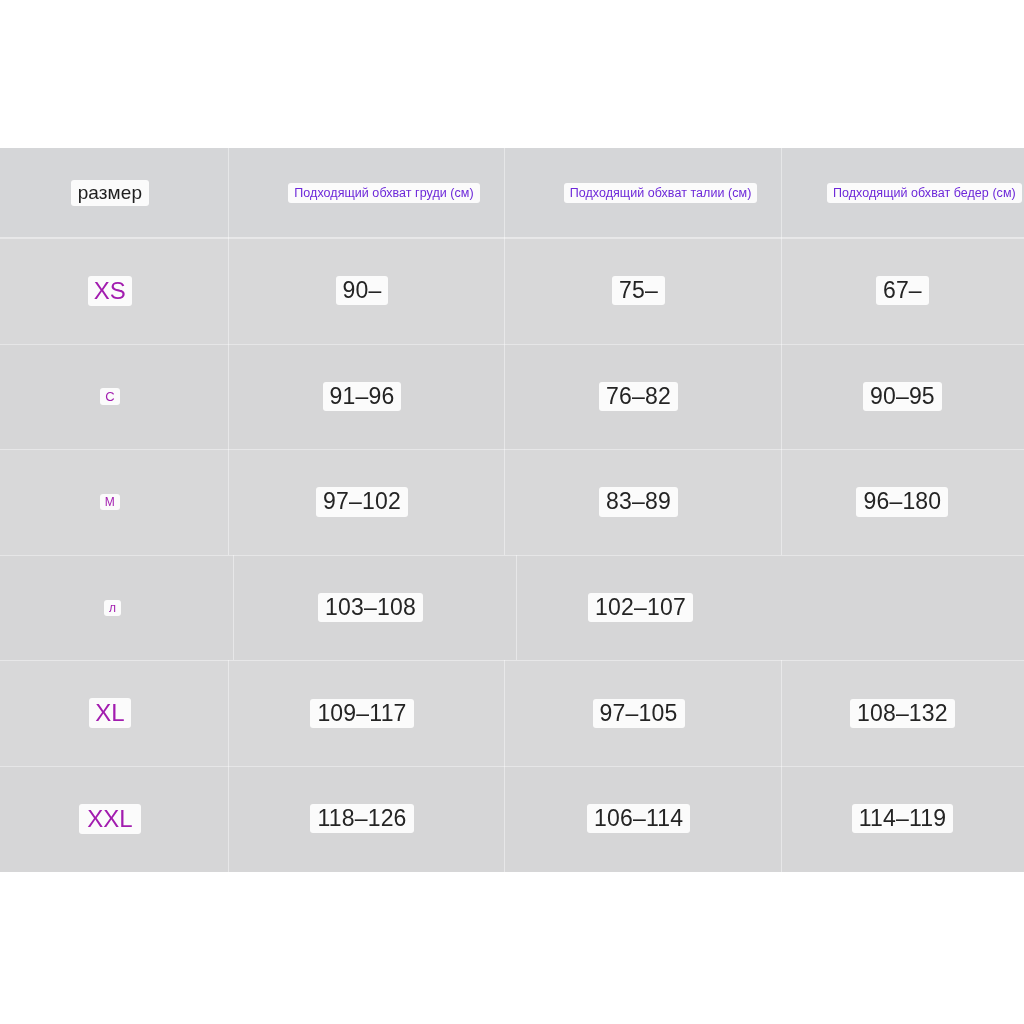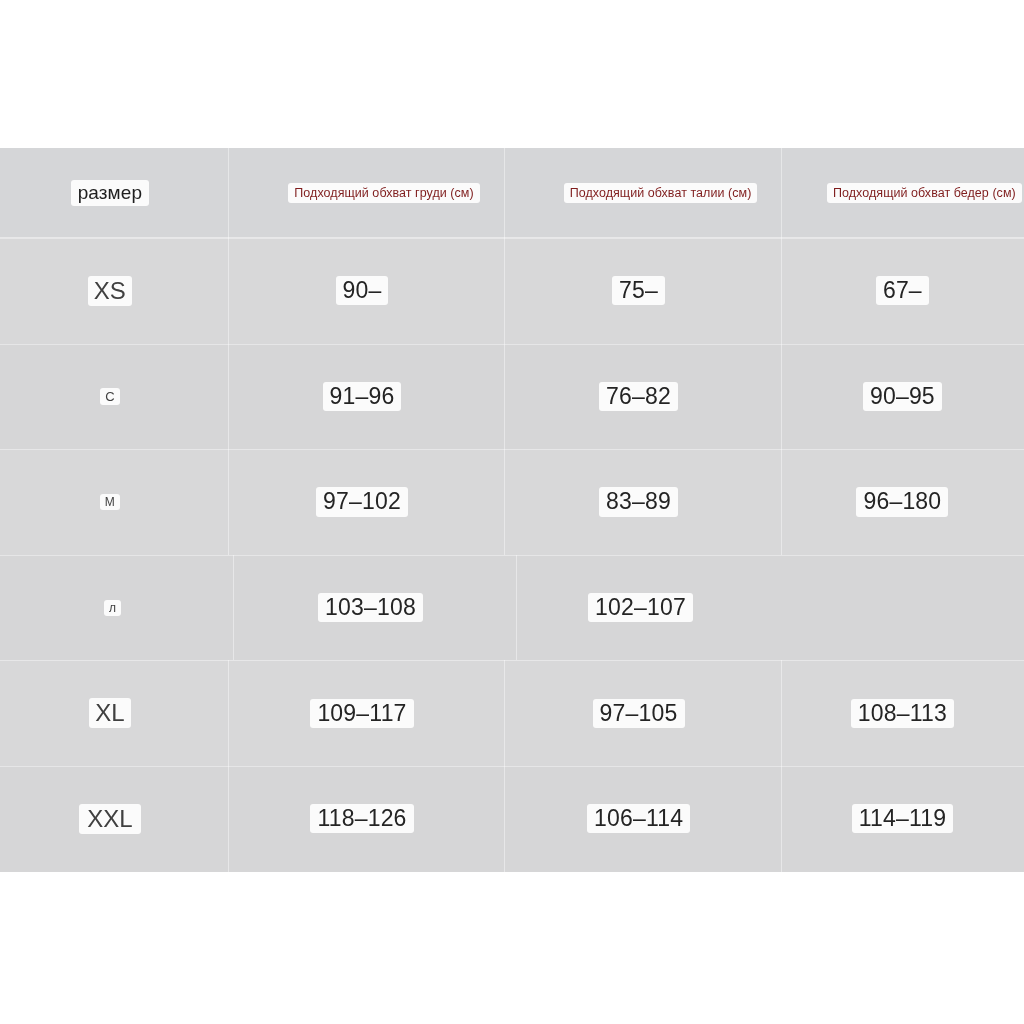--- a/index.html
+++ b/index.html
@@ -95,37 +95,37 @@
     bottom: 0;
     width: 1px;
     background: rgba(255,255,255,0.42);
   }
 
   
   .chip {
     display: inline-block;
     background: #fbfbfb;
     border-radius: 3px;
-    color: #404040;
+    color: #a21caf;
     white-space: nowrap;
     line-height: 1.18;
   }
 
   
   .chip.head-size {
     font-size: 19px;
     padding: 2px 7px;
     color: #1f1f1f;
     letter-spacing: 0.1px;
   }
 
   .chip.head-col {
     font-size: 12.5px;
     padding: 2.5px 6px;
-    color: #7f1d1d;
+    color: #6d28d9;
     letter-spacing: 0.05px;
     margin-left: 44px;
   }
 
   
   .chip.size-xs  { font-size: 24px; padding: 1px 6px; }
   .chip.size-s   { font-size: 13px; padding: 1px 5px; }
   .chip.size-m   { font-size: 12px; padding: 1px 5px; }
   .chip.size-l   { font-size: 12px; padding: 1px 5px; }
   .chip.size-xl  { font-size: 24px; padding: 1px 6px; text-align: center; }
@@ -227,21 +227,21 @@
       <div class="cell c-size">
         <span class="chip size-xl">XL</span>
       </div>
       <div class="cell c-chest">
         <span class="chip meas">109–117</span>
       </div>
       <div class="cell c-waist">
         <span class="chip meas">97–105</span>
       </div>
       <div class="cell c-hips">
-        <span class="chip meas">108–113</span>
+        <span class="chip meas">108–132</span>
       </div>
     </div>
 
     <div class="row data alt">
       <div class="cell c-size">
         <span class="chip size-xxl">XXL</span>
       </div>
       <div class="cell c-chest">
         <span class="chip meas">118–126</span>
       </div>

